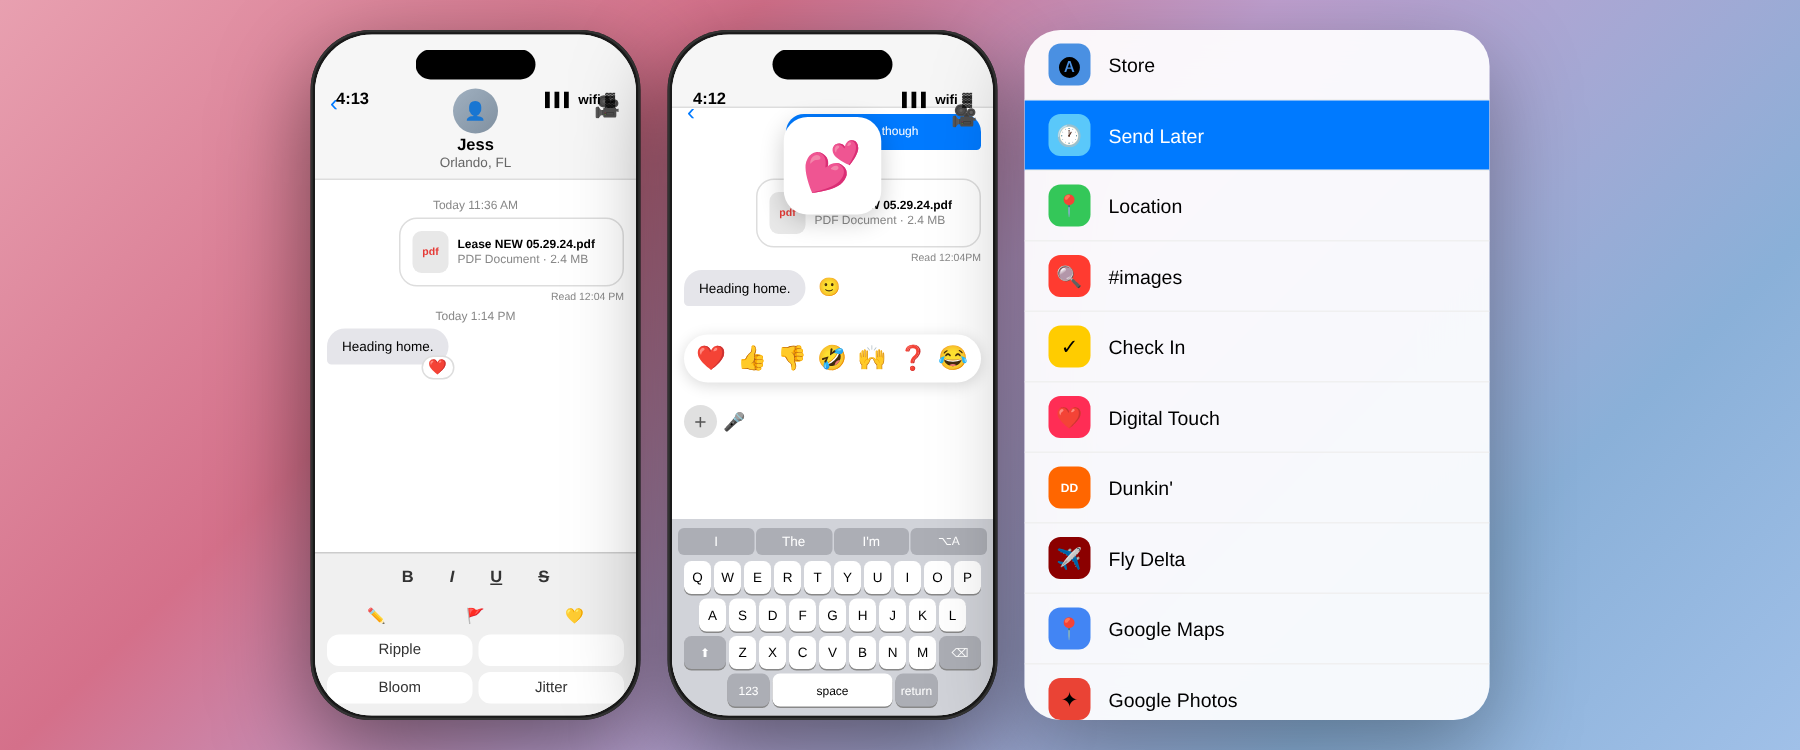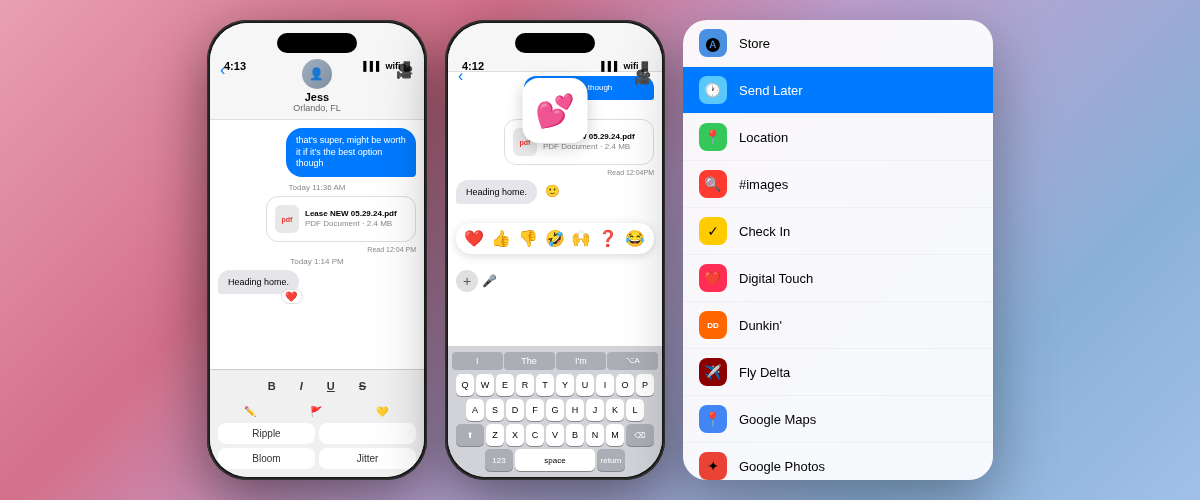--- a/index.html
+++ b/index.html
@@ -467,23 +467,20 @@
 
       <div class="msg-header">
         <div class="msg-back">‹</div>
         <div class="msg-avatar">👤</div>
         <div class="msg-name">Jess</div>
         <div class="msg-sub">Orlando, FL</div>
         <div class="msg-video-icon">🎥</div>
       </div>
 
       <div class="msg-content">
-        <div class="bubble-out">
-          that's super, might be worth it if it's the best option though
-        </div>
         <div class="msg-timestamp">Today 11:36 AM</div>
         <div class="pdf-bubble">
           <div class="pdf-icon">pdf</div>
           <div class="pdf-info">
             <div class="pdf-title">Lease NEW 05.29.24.pdf</div>
             <div class="pdf-meta">PDF Document · 2.4 MB</div>
           </div>
         </div>
         <div class="pdf-read" style="text-align:right; font-size:7px; color:#888; margin-bottom:4px;">Read 12:04 PM</div>
         <div class="msg-timestamp">Today 1:14 PM</div>

